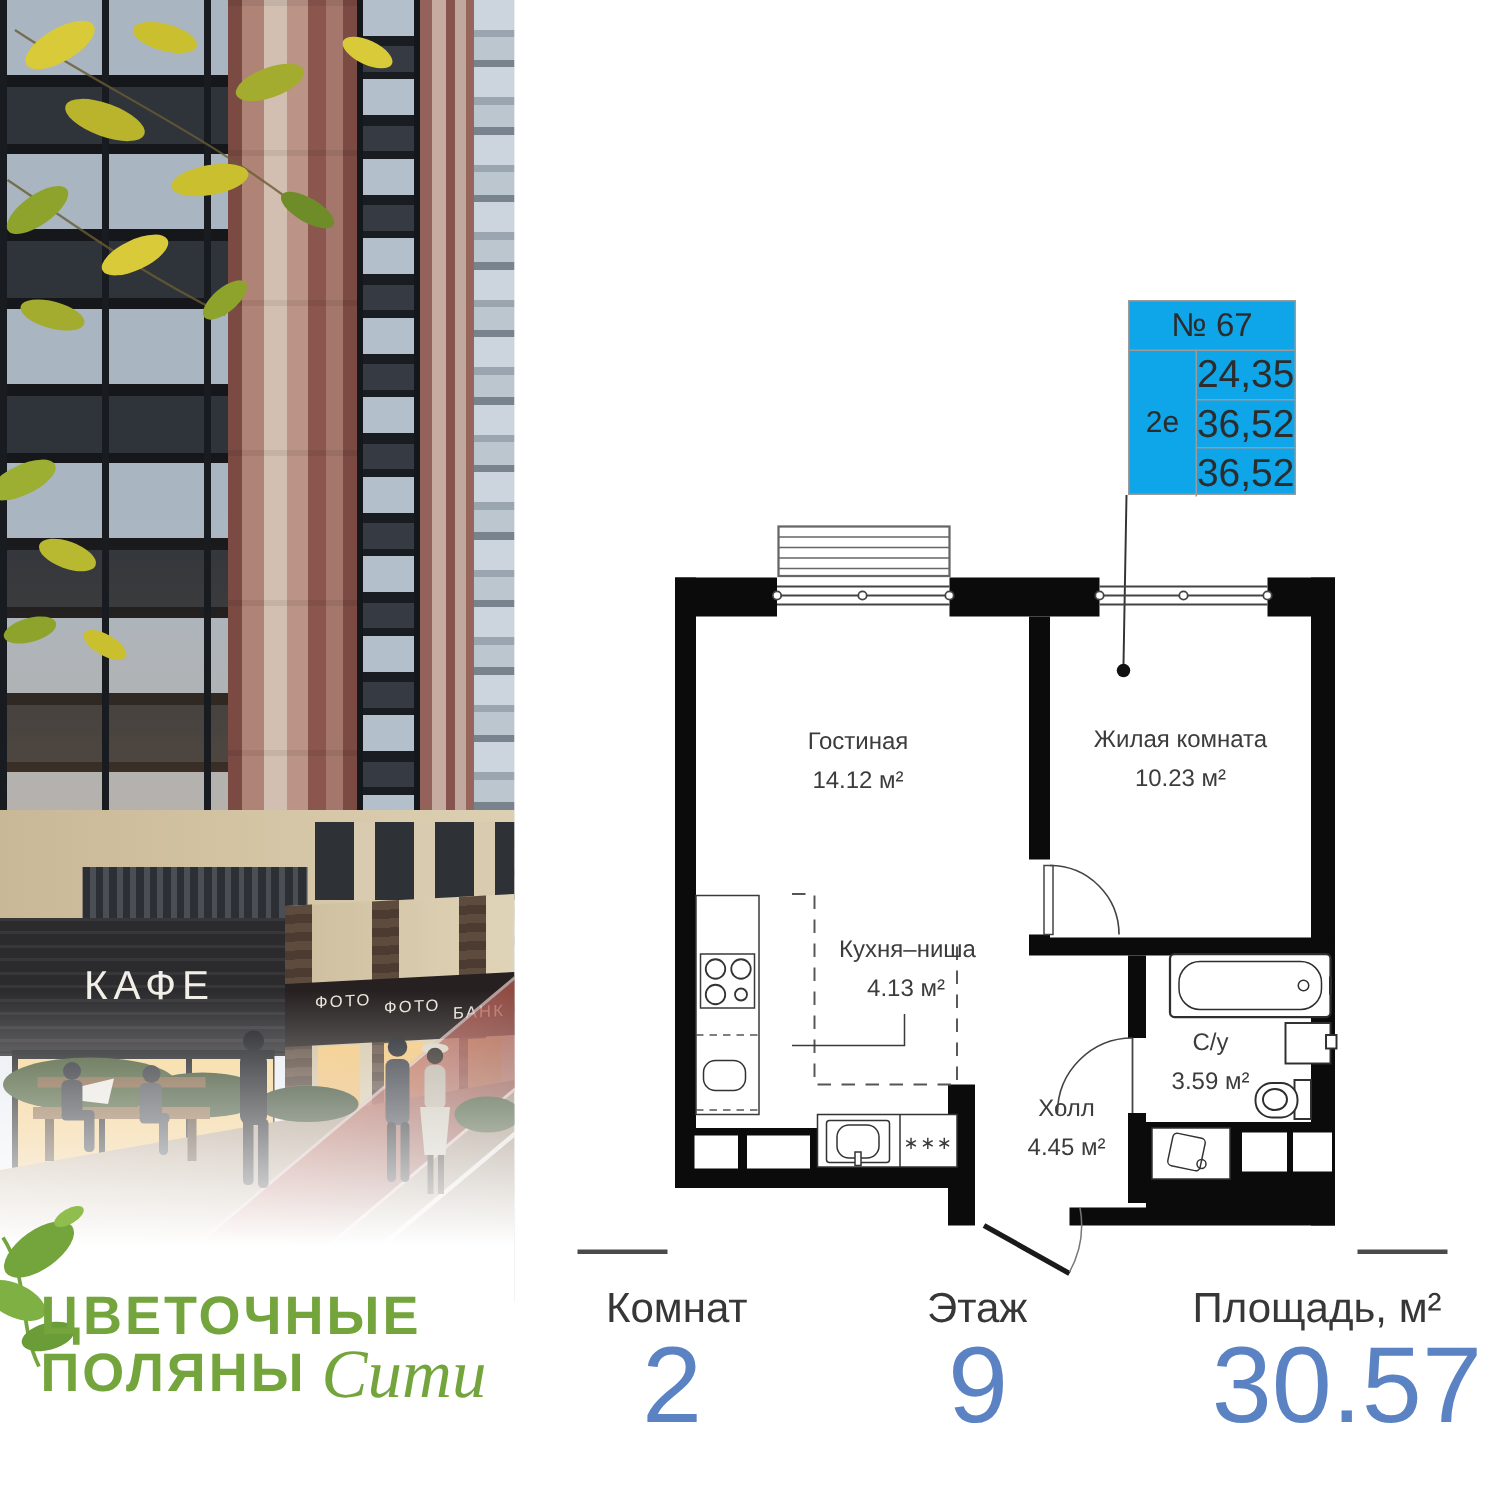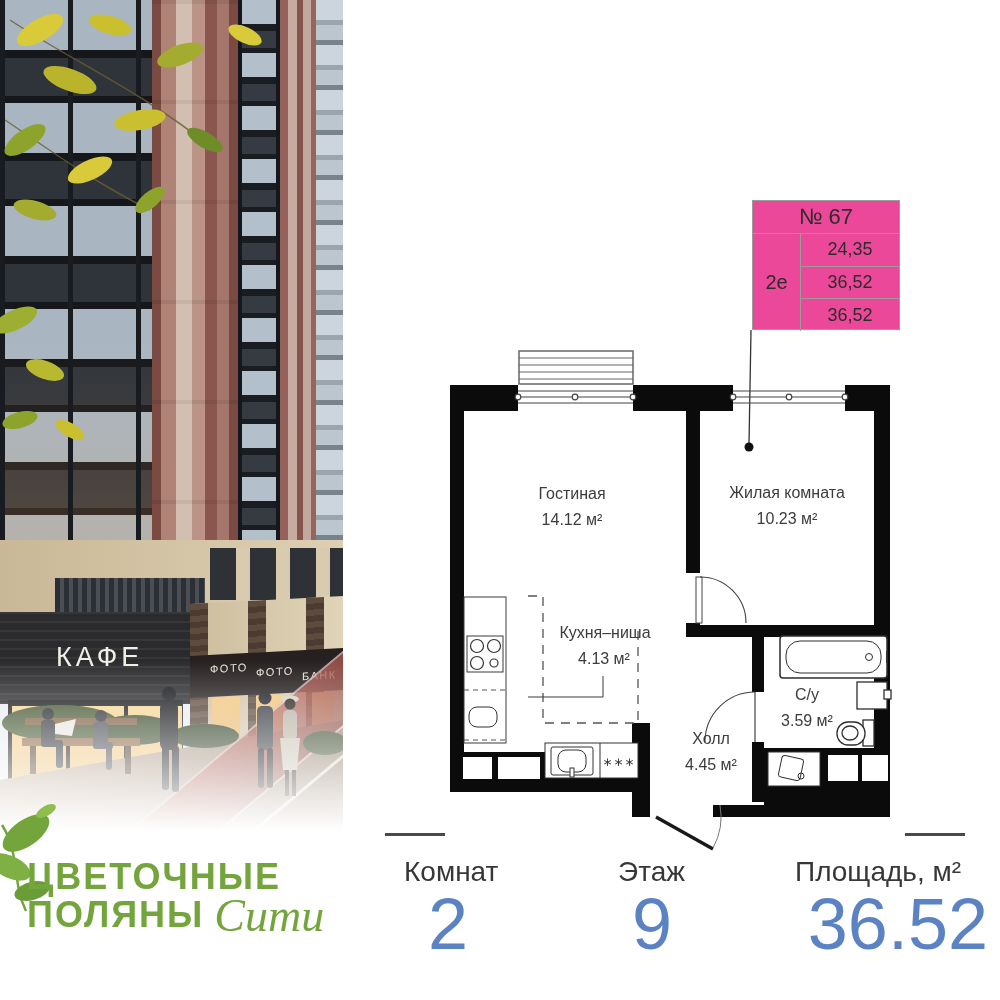--- a/index.html
+++ b/index.html
@@ -60,27 +60,27 @@
   .fade{position:absolute;left:0;top:660px;width:343px;height:208px;
     background:linear-gradient(180deg, rgba(255,255,255,0), #ffffff 82%);}
 
   
   .logo-leaf{position:absolute;left:0;top:795px;}
   .logo-text{position:absolute;left:27px;top:858px;line-height:38px;font-weight:bold;letter-spacing:2px;font-size:36px;}
   .logo-script{font-family:"Liberation Serif", serif;font-style:italic;font-weight:normal;letter-spacing:0;
     font-size:46px;margin-left:10px;vertical-align:-4px;}
 
   
-  .unit-card{position:absolute;left:752px;top:200px;width:148px;height:130px;border:1px solid #9b9b9b;
-    color:#2c2c2c;box-sizing:border-box;background:#ec4899;}
+  .unit-card{position:absolute;left:752px;top:200px;width:112px;height:130px;border:1px solid #9b9b9b;
+    color:#2c2c2c;box-sizing:border-box;background:#0ea5e9;}
   .uc-head{height:32px;line-height:32px;text-align:center;font-size:22px;border-bottom:1px solid #9b9b9b;}
   .uc-body{display:flex;height:97px;}
   .uc-type{width:47px;border-right:1px solid #9b9b9b;display:flex;align-items:center;justify-content:center;font-size:20px;}
   .uc-rows{flex:1;display:flex;flex-direction:column;}
-  .uc-row{flex:1;display:flex;align-items:center;justify-content:center;font-size:18px;}
+  .uc-row{flex:1;display:flex;align-items:center;justify-content:center;font-size:26px;}
   .uc-row + .uc-row{border-top:1px solid #9b9b9b;}
 
   
   .plan{position:absolute;left:440px;top:330px;width:470px;height:530px;}
   .plan text{font-family:"Liberation Sans", sans-serif;fill:#3c3c3c;font-size:16px;text-anchor:middle;}
   .plan text.small{font-size:12px;letter-spacing:1px;}
 
   
   .dash{position:absolute;height:3px;width:60px;background:#4a4a4a;}
   .stat-label{position:absolute;font-size:28px;color:#373737;}
@@ -342,14 +342,14 @@
   <div class="dash" style="left:385px;top:833px;"></div>
   <div class="dash" style="left:905px;top:833px;"></div>
 
   <div class="stat-label" style="left:404px;top:856px;">Комнат</div>
   <div class="stat-value" style="left:388px;width:120px;text-align:center;">2</div>
 
   <div class="stat-label" style="left:618px;top:856px;">Этаж</div>
   <div class="stat-value" style="left:592px;width:120px;text-align:center;">9</div>
 
   <div class="stat-label" style="left:795px;top:856px;">Площадь, м²</div>
-  <div class="stat-value" style="left:788px;width:200px;text-align:right;">36.52</div>
+  <div class="stat-value" style="left:788px;width:200px;text-align:right;">30.57</div>
 </div>
 
 </body></html>

